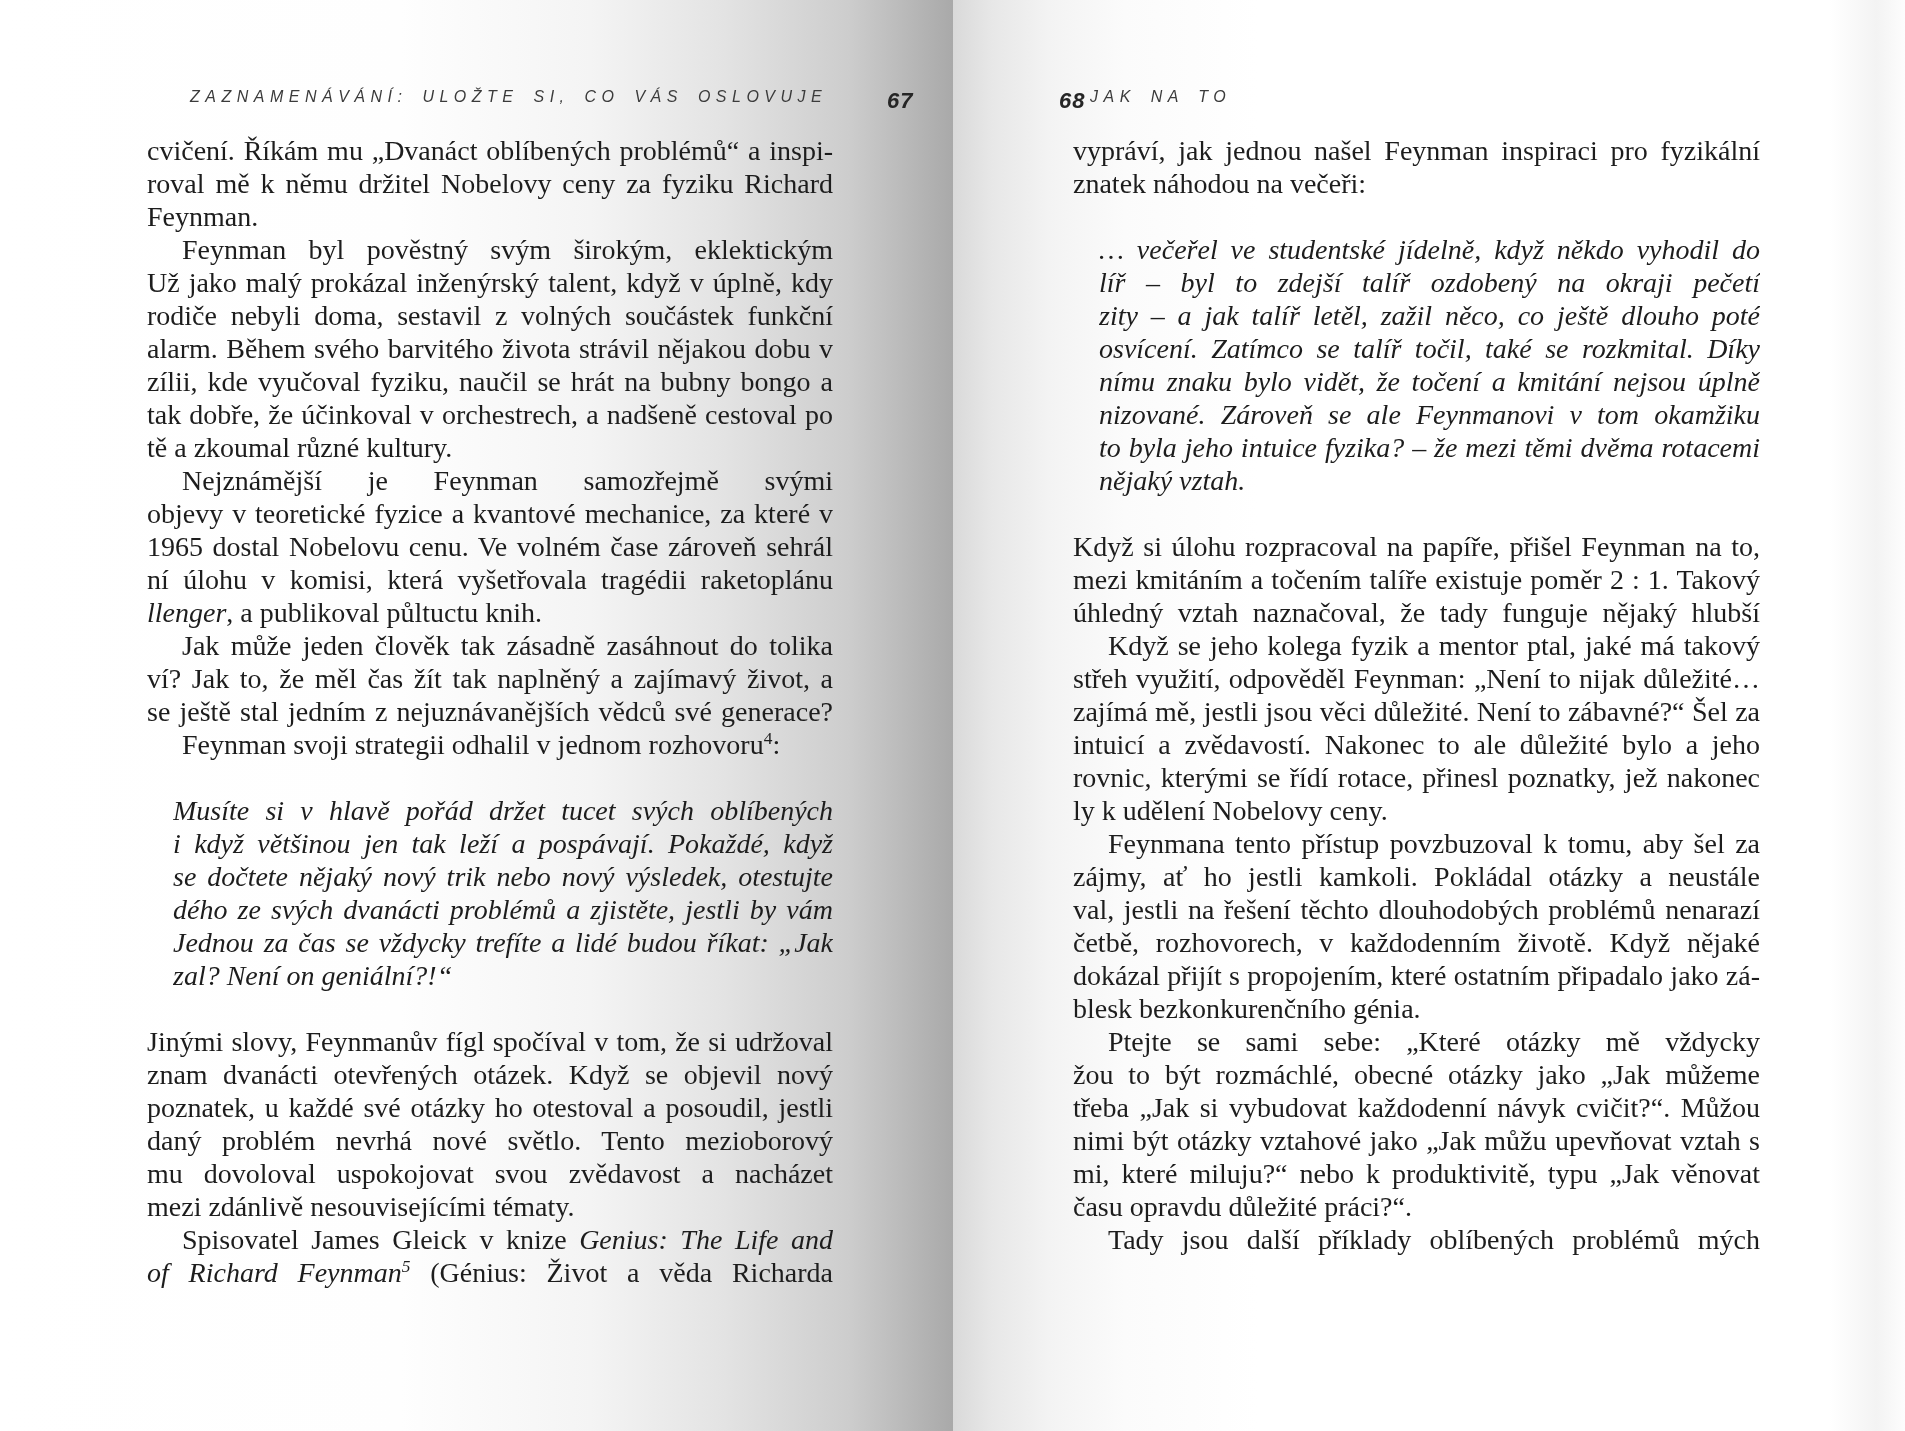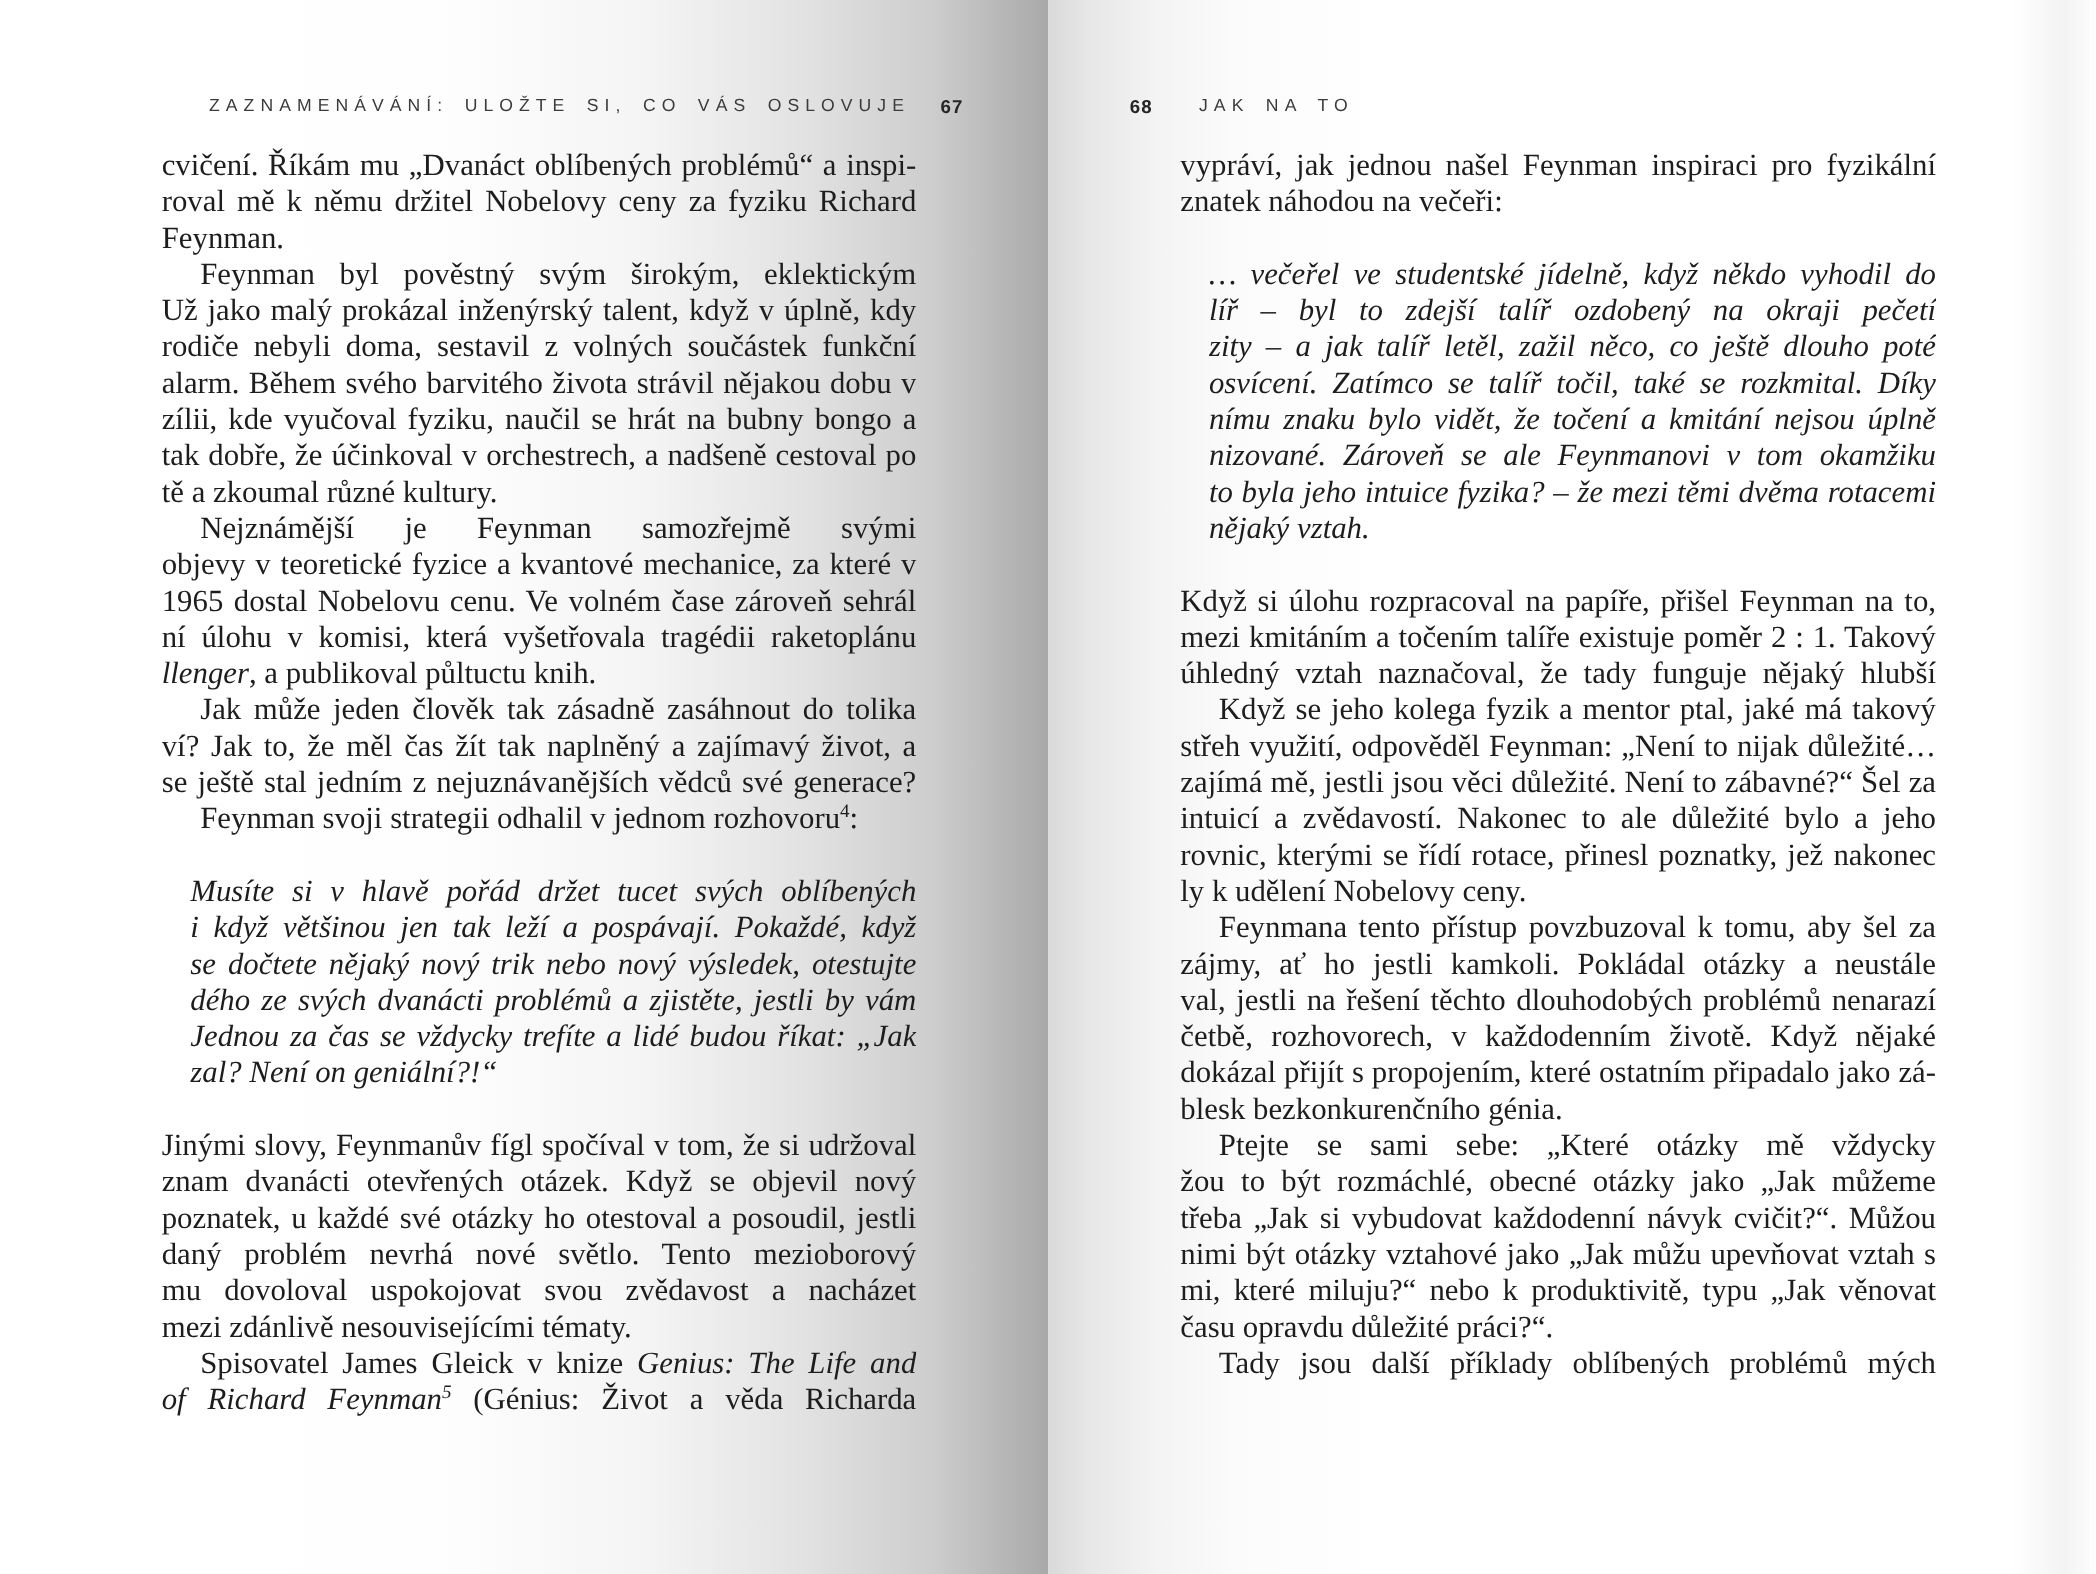--- a/index.html
+++ b/index.html
@@ -9,28 +9,28 @@
   }
   .page{position:absolute;top:0;height:100%;}
   .page-left{
     left:0;width:953px;
     background:linear-gradient(to right,#ffffff 0%,#fefefe 42%,#f4f4f4 62%,#e3e3e3 76%,#cdcdcd 89%,#a9a9a9 100%);
   }
   .page-right{
     left:953px;width:952px;
     background:linear-gradient(to right,#d9d9d9 0%,#e7e7e7 4%,#f3f3f3 10%,#fbfbfb 18%,#ffffff 32%,#ffffff 92%,#f3f3f3 97%,#fdfdfd 100%);
   }
-  .running-header{position:absolute;top:88px;left:0;width:100%;height:24px;}
+  .running-header{position:absolute;top:88px;left:0;width:100%;height:24px;font-style:italic;}
   .header-title{
     position:absolute;font-family:"Liberation Sans",sans-serif;
     font-size:16px;letter-spacing:5.5px;word-spacing:5px;color:#3b3b3b;white-space:nowrap;
   }
   .page-num{
     position:absolute;font-family:"Liberation Sans",sans-serif;
-    font-size:17px;font-weight:bold;color:#262626;letter-spacing:1px;
+    font-size:22px;font-weight:bold;color:#262626;letter-spacing:1px;margin-left:32px;
   }
   .page-left .header-title{left:190px;}
   .page-left .page-num{left:855px;}
   .page-right .page-num{left:74px;}
   .page-right .header-title{left:117px;margin-left:20px;}
   .text-col{position:absolute;top:134px;font-size:28px;line-height:33px;}
   .page-left .text-col{left:147px;width:686px;}
   .page-right .text-col{left:120px;width:687px;}
   .line{
     text-align:justify;text-align-last:justify;

